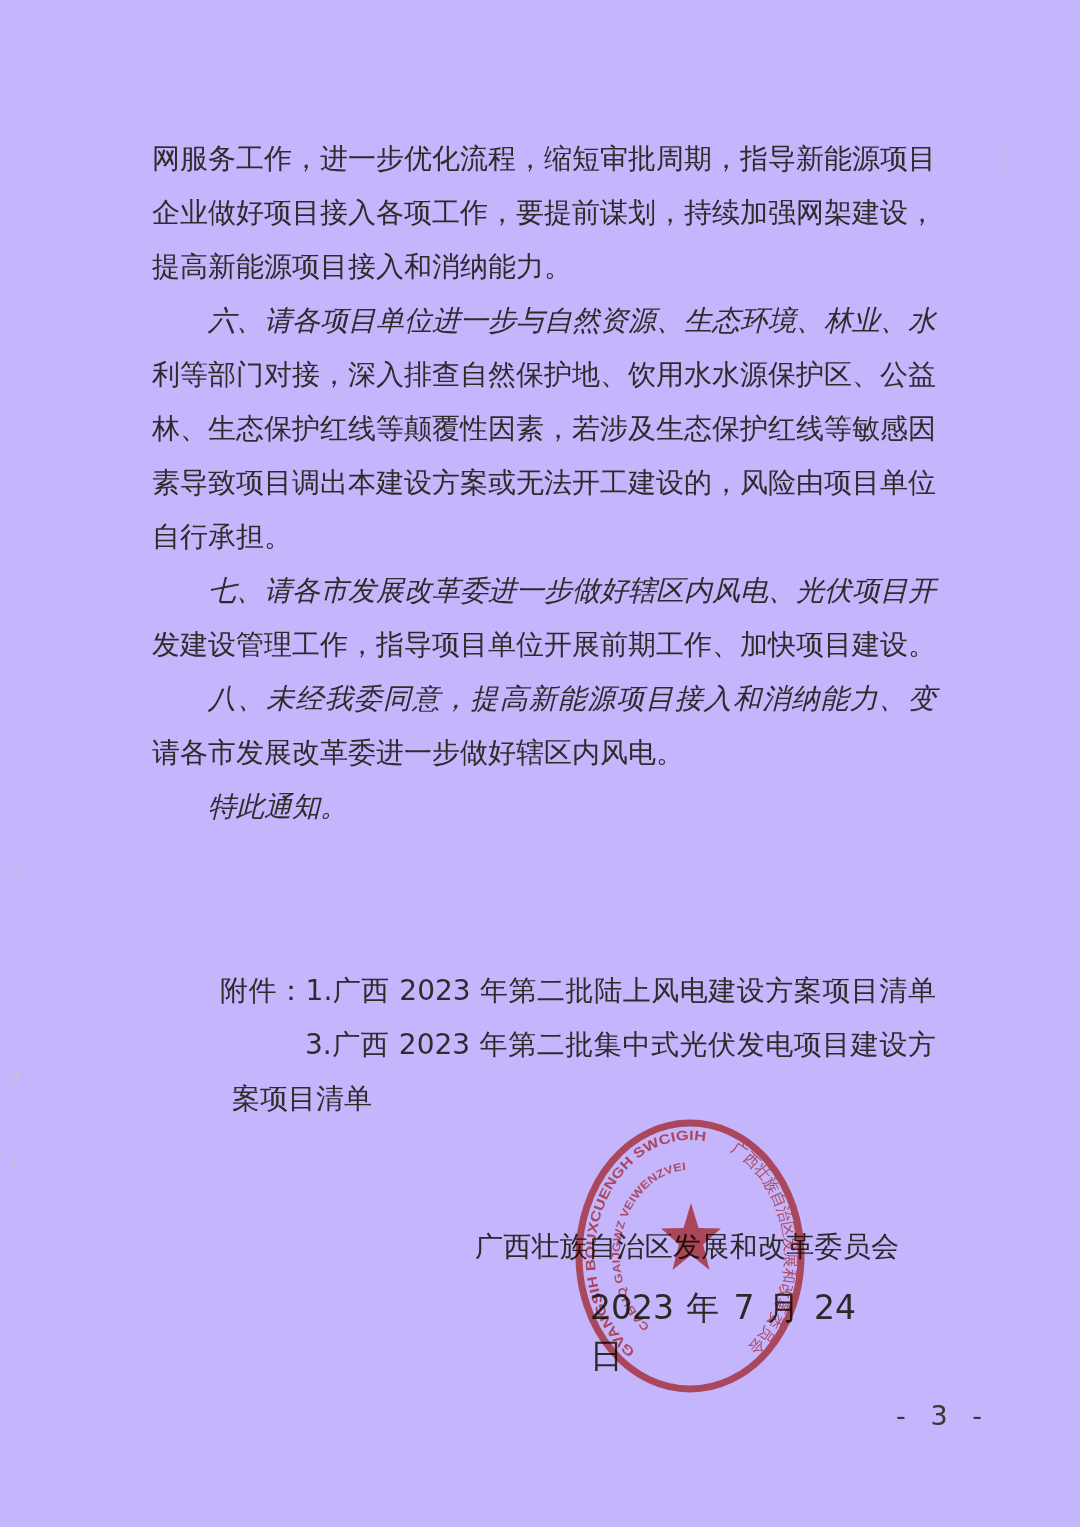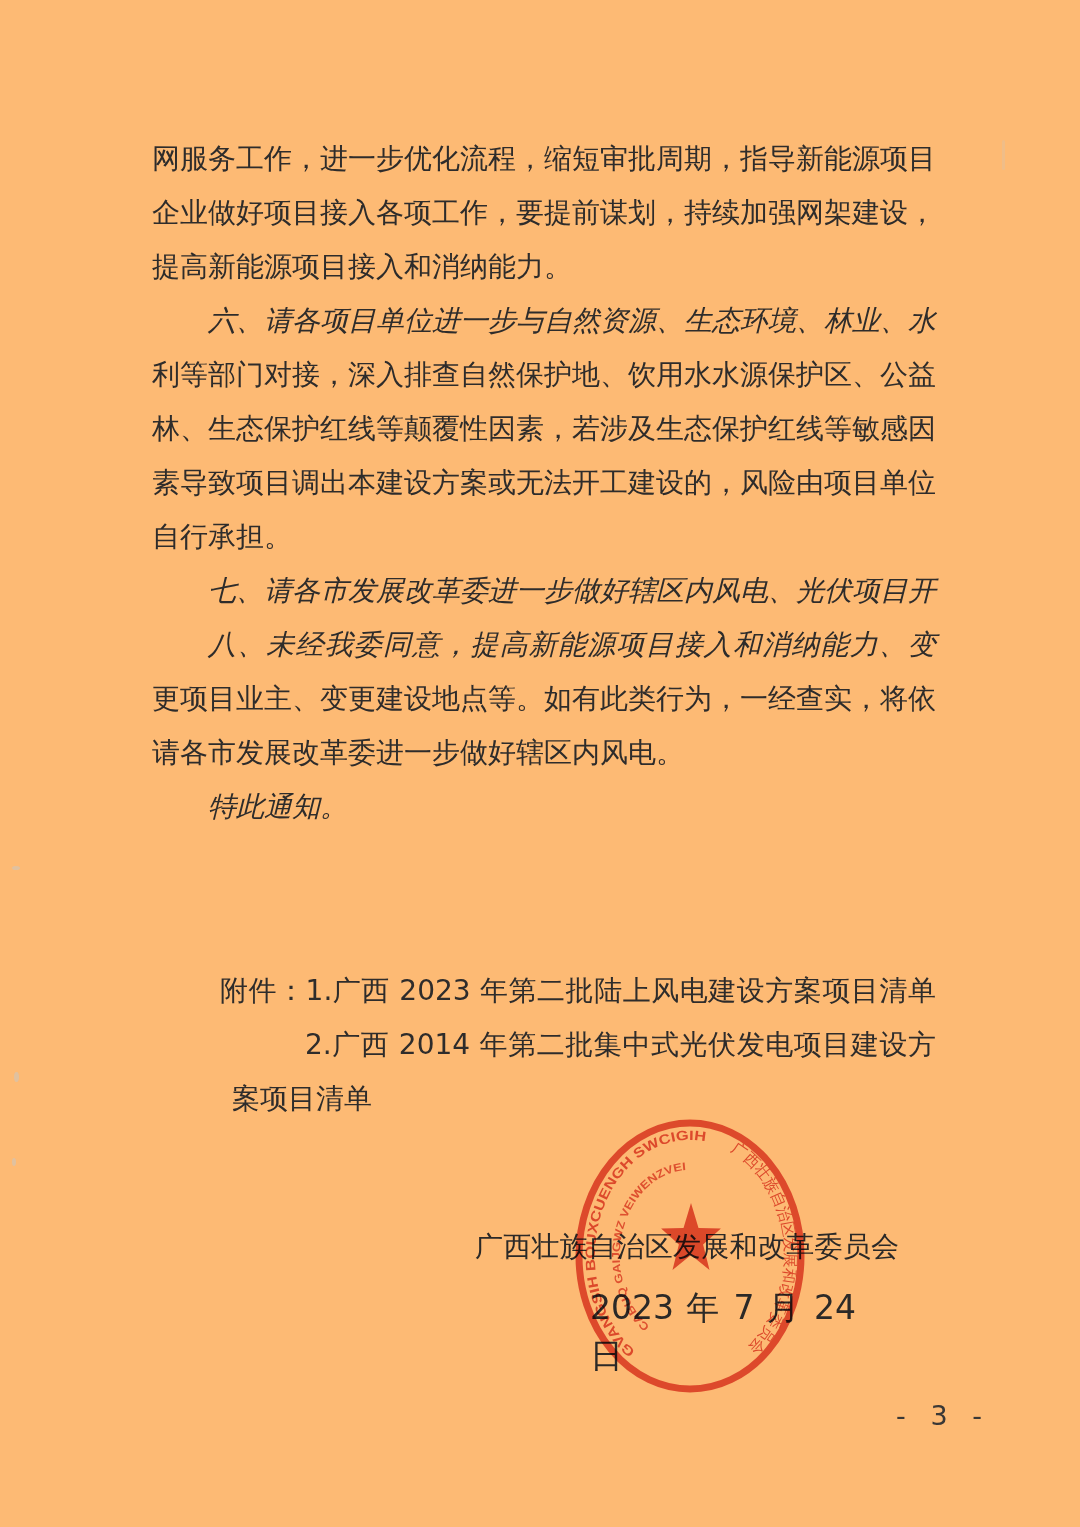--- a/index.html
+++ b/index.html
@@ -1,21 +1,21 @@
 <!DOCTYPE html>
 <html><head>
 <meta charset="utf-8">
 <style>
   html,body { margin:0; padding:0; }
   body { font-family: "DejaVu Sans", sans-serif; }
   .page {
     position: relative;
     width: 1080px;
     height: 1527px;
-    background: #fdba74;
+    background: #c4b5fd;
     overflow: hidden;
     color: #2e2c2b;
   }
   .body-text {
     position: absolute;
     left: 152px;
     top: 132px;
     width: 784px;
   }
   .line {
@@ -108,29 +108,29 @@
   <div class="body-text">
     <div class="line fill">网服务工作，进一步优化流程，缩短审批周期，指导新能源项目</div>
     <div class="line fill">企业做好项目接入各项工作，要提前谋划，持续加强网架建设，</div>
     <div class="line">提高新能源项目接入和消纳能力。</div>
     <div class="line fill indent">六、请各项目单位进一步与自然资源、生态环境、林业、水</div>
     <div class="line fill">利等部门对接，深入排查自然保护地、饮用水水源保护区、公益</div>
     <div class="line fill">林、生态保护红线等颠覆性因素，若涉及生态保护红线等敏感因</div>
     <div class="line fill">素导致项目调出本建设方案或无法开工建设的，风险由项目单位</div>
     <div class="line">自行承担。</div>
     <div class="line fill indent">七、请各市发展改革委进一步做好辖区内风电、光伏项目开</div>
+    <div class="line fill">发建设管理工作，指导项目单位开展前期工作、加快项目建设。</div>
     <div class="line fill indent">八、未经我委同意，提高新能源项目接入和消纳能力、变</div>
-    <div class="line fill">更项目业主、变更建设地点等。如有此类行为，一经查实，将依</div>
     <div class="line">请各市发展改革委进一步做好辖区内风电。</div>
     <div class="line indent">特此通知。</div>
   </div>
 
   <div class="attachments">
     <div class="line fill a1">附件：1.广西 2023 年第二批陆上风电建设方案项目清单</div>
-    <div class="line fill a2">2.广西 2014 年第二批集中式光伏发电项目建设方</div>
+    <div class="line fill a2">3.广西 2023 年第二批集中式光伏发电项目建设方</div>
     <div class="line a3">案项目清单</div>
   </div>
 
   <div class="sig-org">广西壮族自治区发展和改革委员会</div>
   <div class="sig-date">2023 年 7 月 24 日</div>
 
   <div class="seal">
     <svg viewBox="0 0 250 295" xmlns="http://www.w3.org/2000/svg">
       <defs>
         <path id="arcOuter" d="M 72.5 243 A 95 116 0 0 1 151.6 35.9" fill="none"></path>

